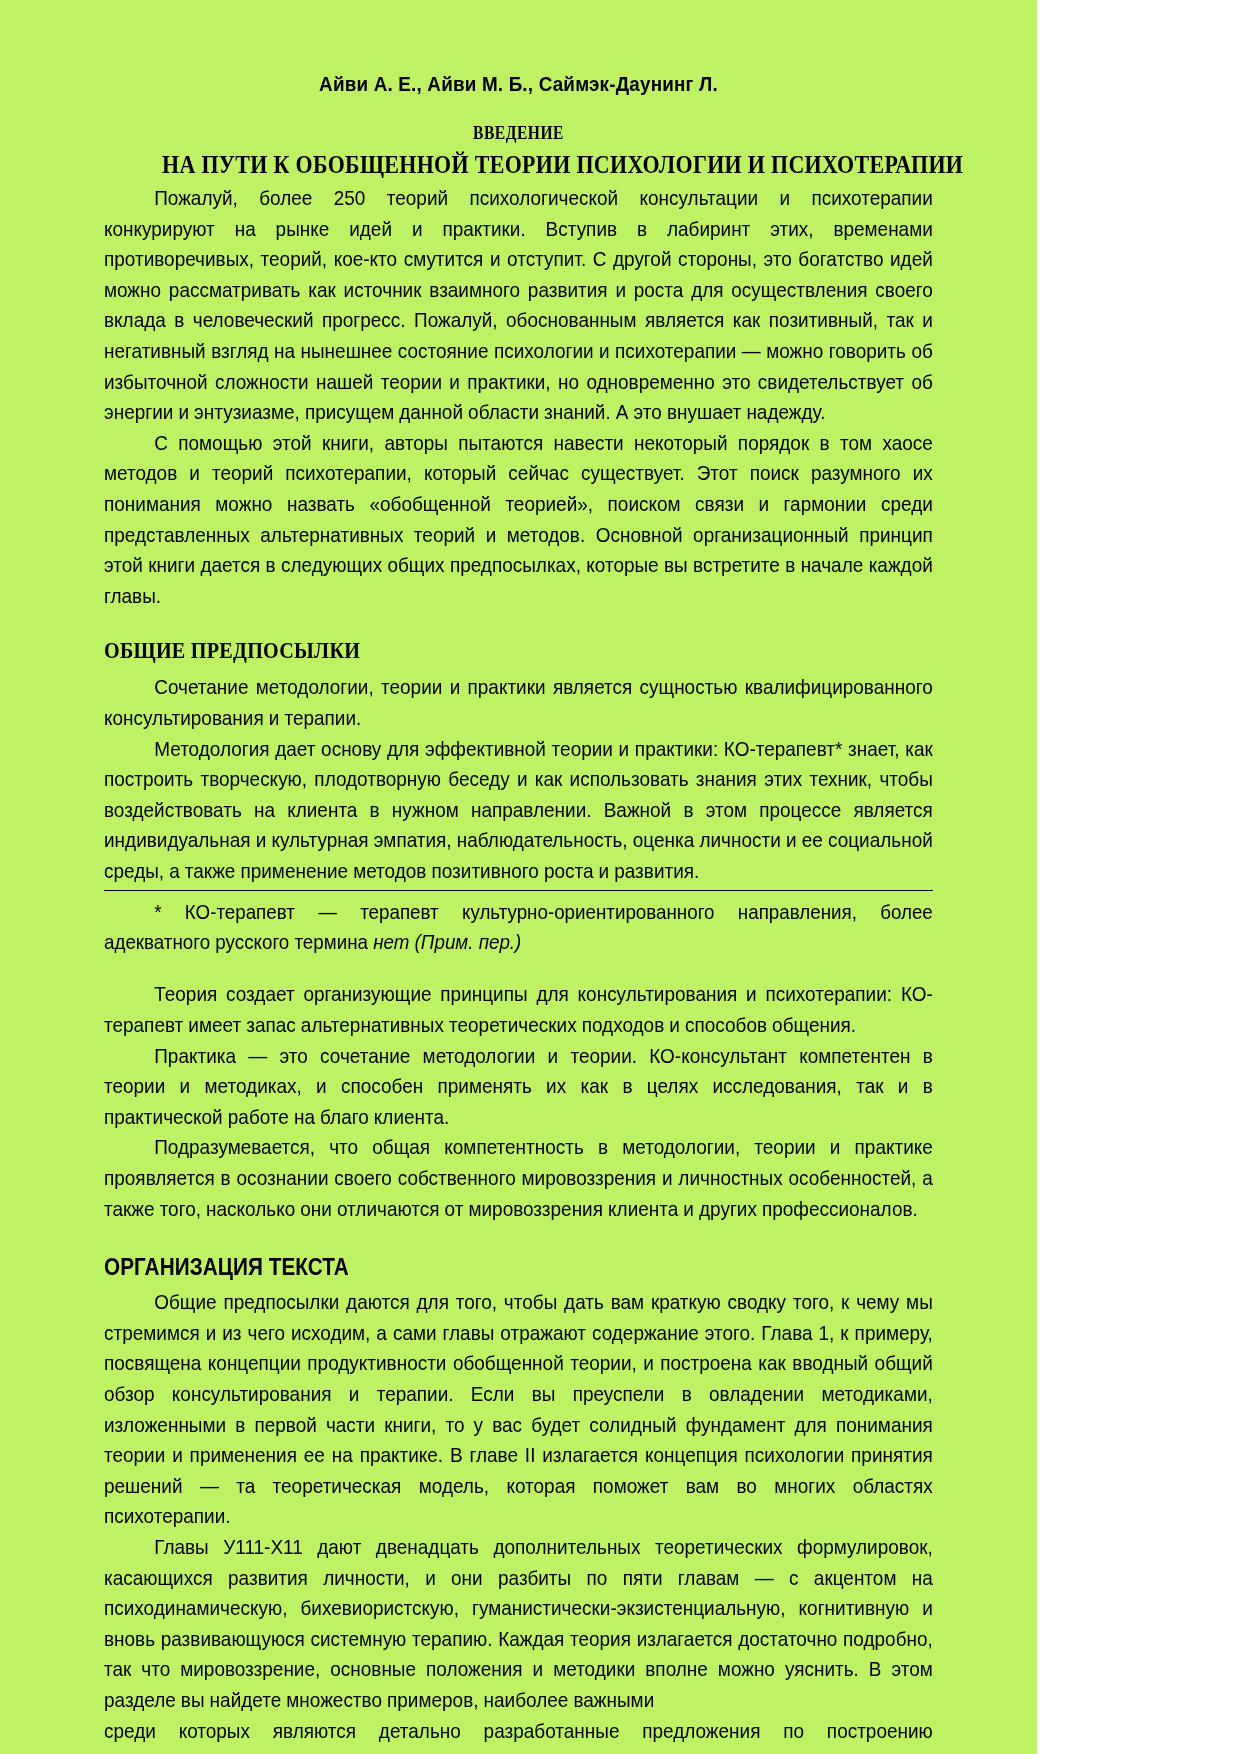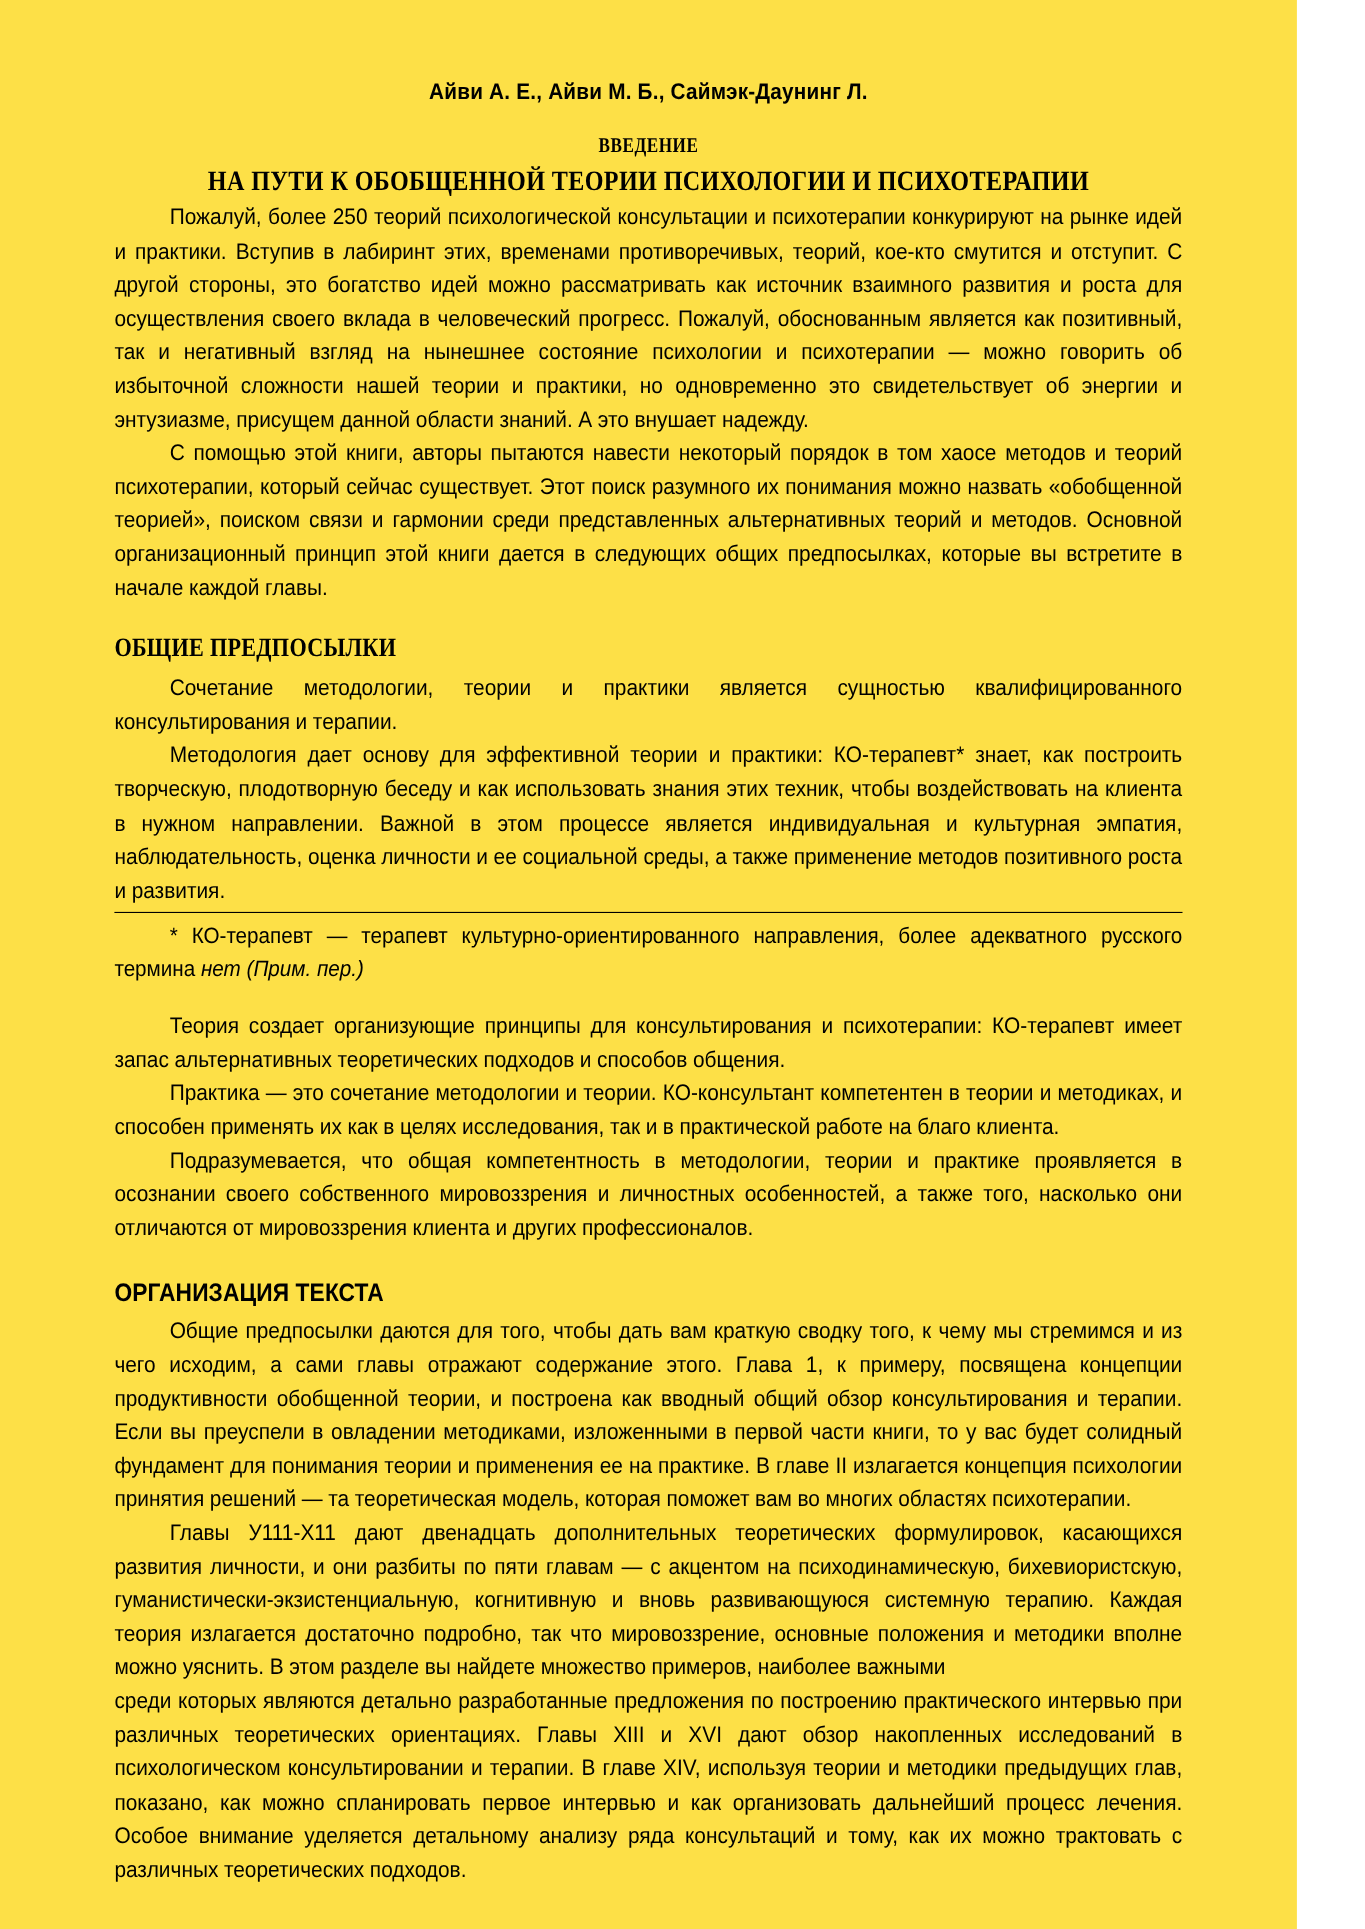--- a/index.html
+++ b/index.html
@@ -9,25 +9,25 @@
   }
   body {
     width: 1241px;
     height: 1754px;
     font-family: "Liberation Sans", sans-serif;
     color: #000000;
     -webkit-font-smoothing: none;
   }
   .page {
     position: relative;
-    width: 1179px;
+    width: 1037px;
     height: 1754px;
     box-sizing: border-box;
     padding: 72px 104px 40px 104px;
-    background: #fde047;
+    background: #bef264;
     overflow: hidden;
   }
 
   
   .author-line {
     text-align: center;
     font-family: "Liberation Sans Narrow", "Liberation Sans", sans-serif;
     font-weight: bold;
     font-size: 20.5px;
     letter-spacing: 0.2px;

